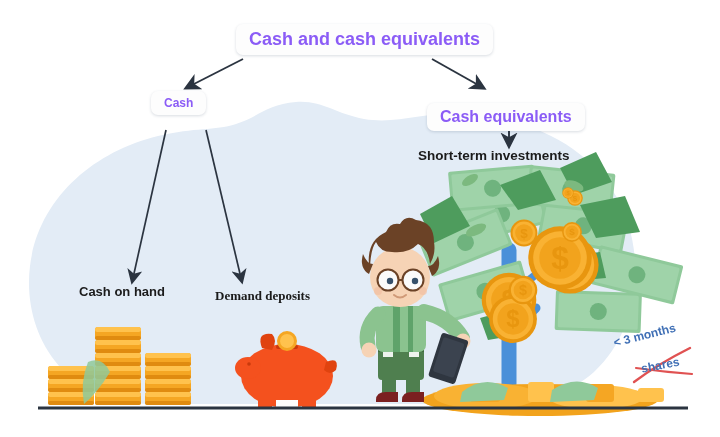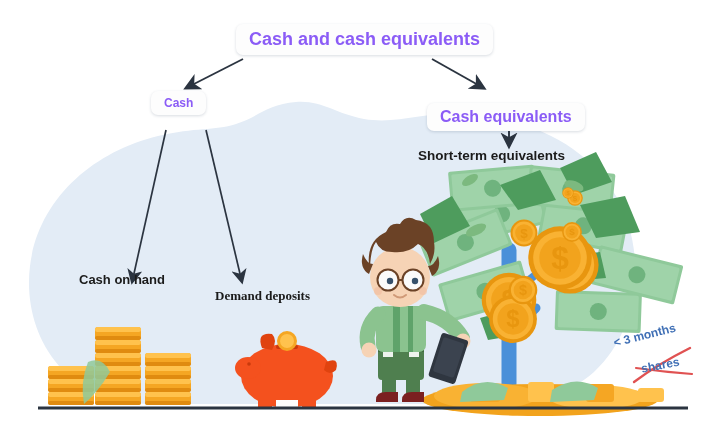--- a/index.html
+++ b/index.html
@@ -7,21 +7,21 @@
   #stage{position:relative;width:720px;height:437px;background:#ffffff;overflow:hidden;}
   #bg-svg,#art-svg{position:absolute;left:0;top:0;width:720px;height:437px;}
   .node{position:absolute;background:#fdfdfd;border-radius:7px;
         box-shadow:0 1px 3px rgba(40,60,90,.18);padding:5px 13px;
         color:#8b5cf6;font-weight:bold;white-space:nowrap;}
   .plain{position:absolute;color:#1b1b1b;font-weight:bold;white-space:nowrap;}
   #n-root{left:236px;top:24px;font-size:18px;}
   #n-cash{left:151px;top:91px;font-size:12px;}
   #n-ce{left:427px;top:91px;font-size:16px;margin-top:12px;}
   #n-sti{left:418px;top:148px;font-size:13.5px;}
-  #n-coh{left:79px;top:272px;font-size:13px;}
+  #n-coh{left:79px;top:284px;font-size:13px;}
   #n-dd{left:215px;top:288px;font-size:13px;font-family:Liberation Serif, serif;}
   .hand{position:absolute;color:#3f6fb5;font-weight:bold;white-space:nowrap;}
   #h-months{left:612px;top:336px;font-size:12px;transform:rotate(-14deg);transform-origin:left top;}
   #h-shares{left:640px;top:362px;font-size:12px;transform:rotate(-11deg);transform-origin:left top;}
 </style>
 </head>
 <body>
 
 <div id="stage">
 
@@ -286,21 +286,21 @@
       <path d="M636 368 q28 4 56 6" stroke="#e05252" stroke-width="2.2" fill="none" stroke-linecap="round"></path>
     </g>
   </svg>
 
   <div class="node" id="n-root">Cash and cash equivalents</div>
 
   <div class="node" id="n-cash">Cash</div>
 
   <div class="node" id="n-ce">Cash equivalents</div>
 
-  <div class="plain" id="n-sti">Short-term equivalents</div>
+  <div class="plain" id="n-sti">Short-term investments</div>
 
   <div class="plain" id="n-coh">Cash on hand</div>
 
   <div class="plain" id="n-dd">Demand deposits</div>
 
   <div class="hand" id="h-months">&lt; 3 months</div>
 
   <div class="hand" id="h-shares">shares</div>
 
 </div>

